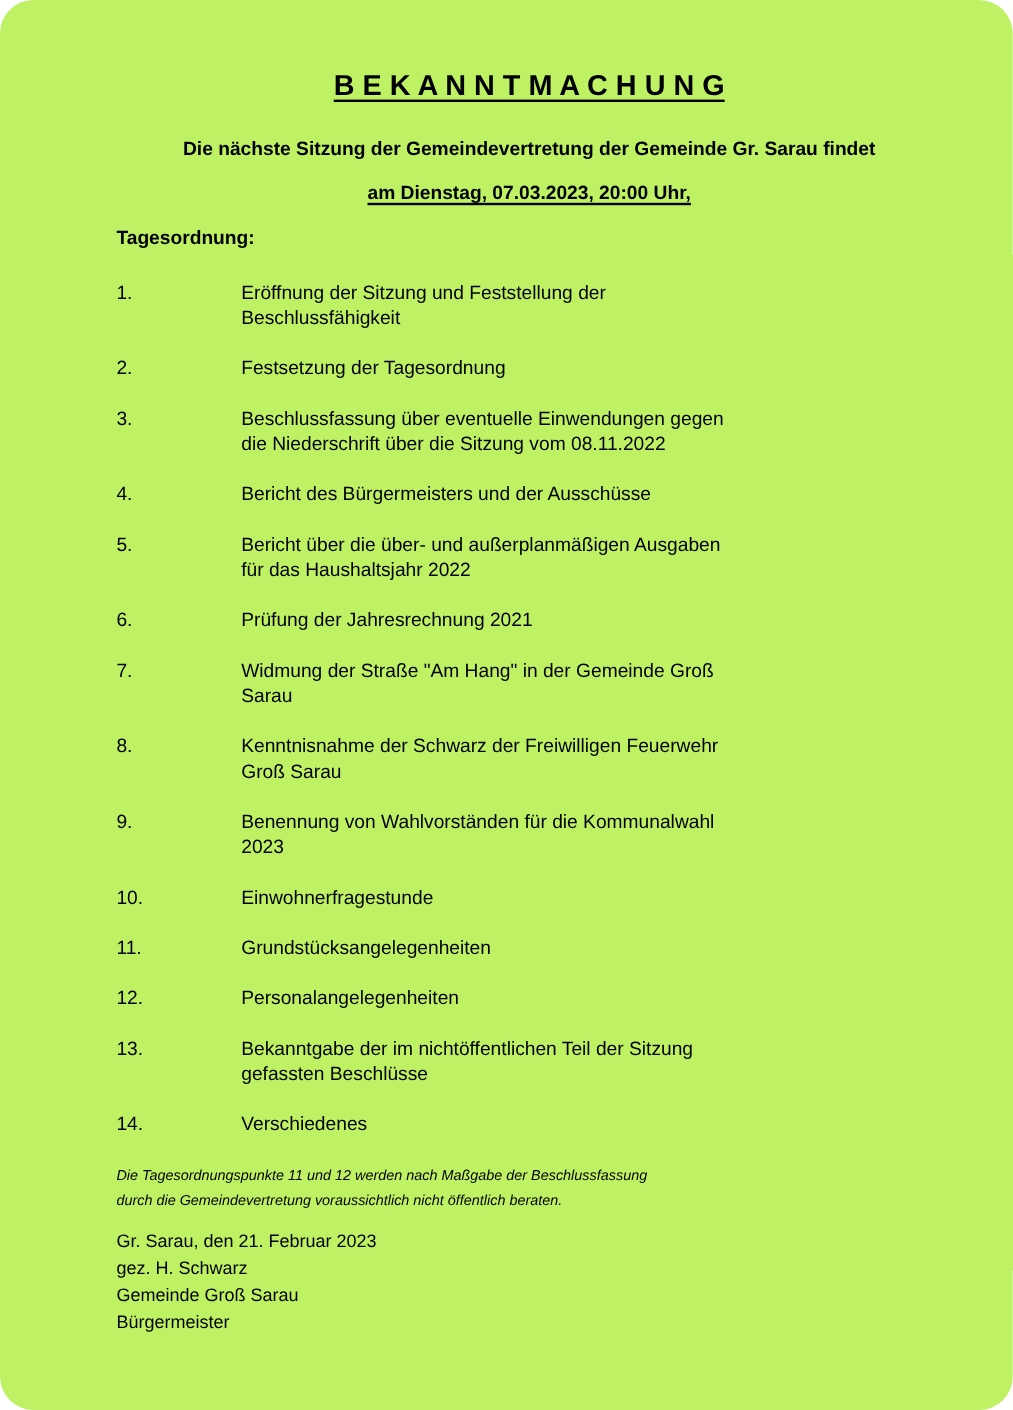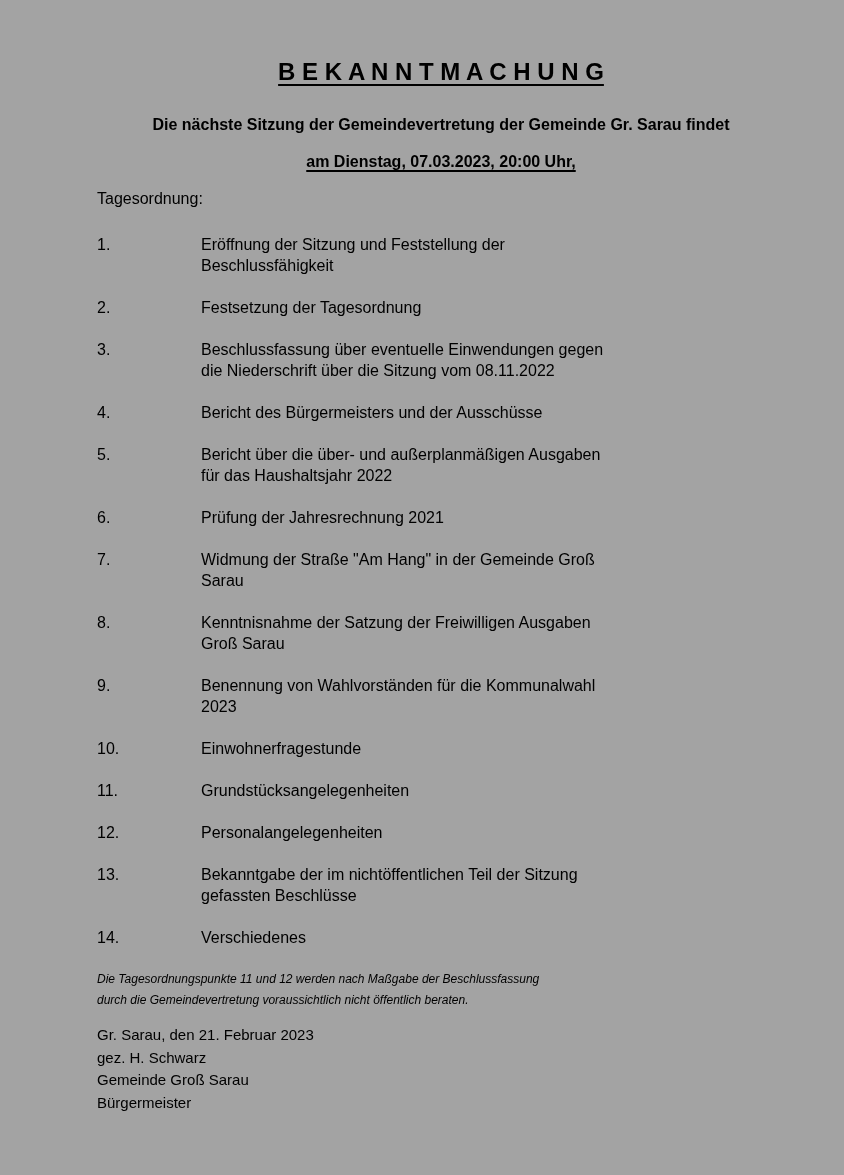--- a/index.html
+++ b/index.html
@@ -10,21 +10,22 @@
   body {
     height: 1175px;
     overflow: hidden;
     font-family: "Liberation Sans", "DejaVu Sans", sans-serif;
     color: #000000;
   }
   .page {
     width: 844px;
     height: 1175px;
     padding: 56px 59px 0 97px;
-    background: #a3a3a3;
+    background: #bef264;
+    border-radius: 28px;
   }
   .content { width: 688px; }
 
   
   .doc-header { text-align: center; }
   .doc-title {
     display: inline-block;
     font-size: 24px;
     font-weight: bold;
     line-height: 32px;
@@ -45,21 +46,21 @@
     margin-bottom: 16px;
     text-decoration: underline;
     text-decoration-thickness: 1.5px;
     text-underline-offset: 3px;
   }
   .intro-line-3 { margin-bottom: 29px; }
 
   
   .agenda-heading {
     font-size: 16px;
-    font-weight: normal;
+    font-weight: bold;
     line-height: 21px;
     margin-bottom: 25px;
   }
   .agenda-item {
     display: flex;
     font-size: 16px;
     line-height: 21px;
     margin-bottom: 21px;
   }
   .agenda-item-number {
@@ -127,21 +128,21 @@
         <div class="agenda-item-number">6.</div>
         <div class="agenda-item-text">Prüfung der Jahresrechnung 2021</div>
       </div>
       <div class="agenda-item">
         <div class="agenda-item-number">7.</div>
         <div class="agenda-item-text">Widmung der Straße "Am Hang" in der Gemeinde Groß
 Sarau</div>
       </div>
       <div class="agenda-item">
         <div class="agenda-item-number">8.</div>
-        <div class="agenda-item-text">Kenntnisnahme der Satzung der Freiwilligen Ausgaben
+        <div class="agenda-item-text">Kenntnisnahme der Schwarz der Freiwilligen Feuerwehr
 Groß Sarau</div>
       </div>
       <div class="agenda-item">
         <div class="agenda-item-number">9.</div>
         <div class="agenda-item-text">Benennung von Wahlvorständen für die Kommunalwahl
 2023</div>
       </div>
       <div class="agenda-item">
         <div class="agenda-item-number">10.</div>
         <div class="agenda-item-text">Einwohnerfragestunde</div>

